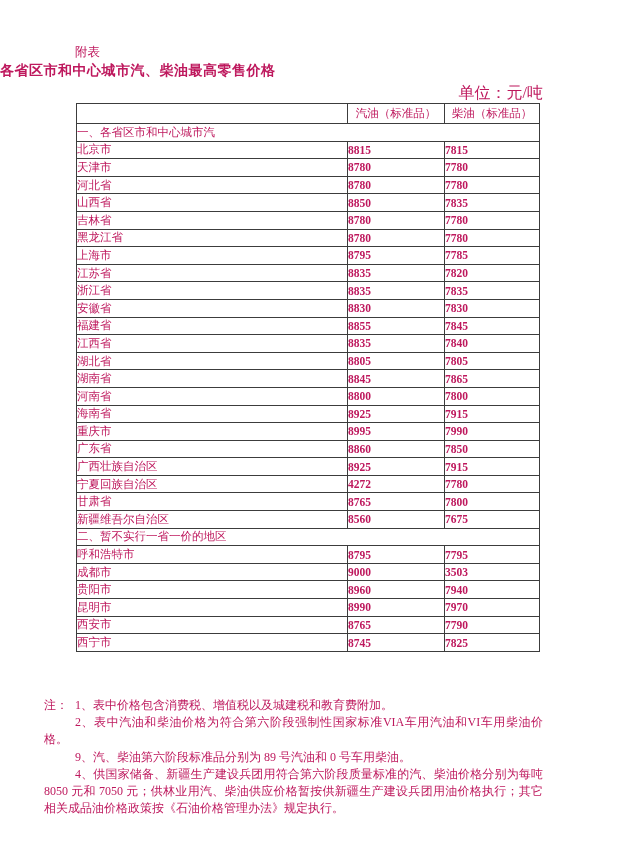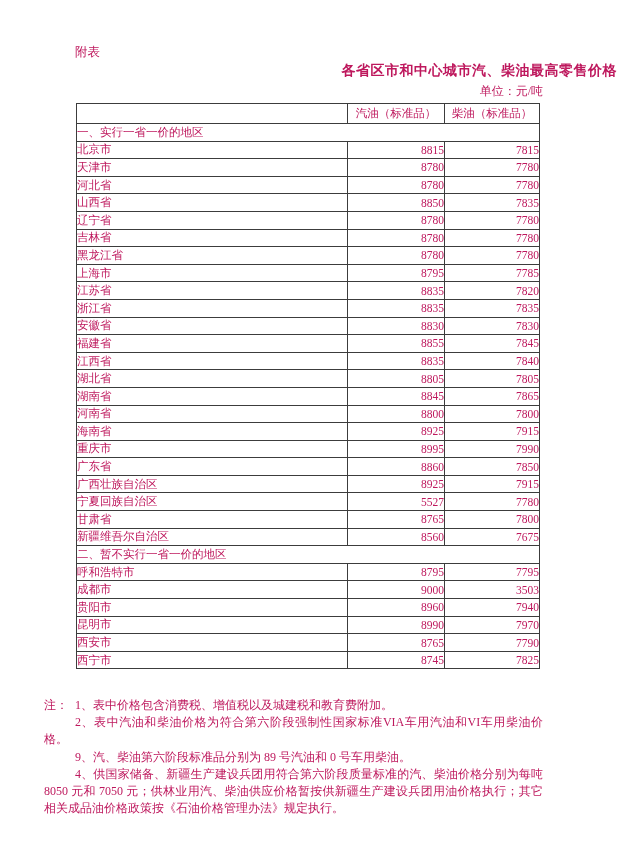--- a/index.html
+++ b/index.html
@@ -21,31 +21,31 @@
     left: 75px;
     top: 44px;
     font-size: 12.5px;
   }
   .doc-title {
     position: absolute;
     left: 0;
     right: 0;
     top: 62px;
     margin: 0;
-    text-align: right;
+    text-align: left;
     font-size: 14px;
     font-weight: bold;
     font-family: "Liberation Sans", "DejaVu Sans", sans-serif;
     letter-spacing: 0.5px;
   }
   .unit {
     position: absolute;
     right: 74px;
     top: 83px;
-    font-size: 12px;
+    font-size: 16px;
   }
   table.price-table {
     position: absolute;
     left: 76px;
     top: 103px;
     width: 463px;
     border-collapse: collapse;
     table-layout: fixed;
   }
   table.price-table th,
@@ -66,22 +66,23 @@
   td.section-cell {
     text-align: left;
     padding-left: 5px;
   }
   td.region {
     text-align: left;
     padding-left: 32px;
     font-family: Liberation Mono, monospace;
   }
   td.num {
-    text-align: right;
+    text-align: left;
     font-size: 12px;
+    font-weight: bold;
   }
   .notes {
     position: absolute;
     left: 44px;
     top: 697px;
     width: 499px;
     font-size: 12px;
     line-height: 17.2px;
     text-align: justify;
   }
@@ -114,21 +115,21 @@
     </colgroup>
     <thead>
       <tr>
         <th></th>
         <th>汽油（标准品）</th>
         <th>柴油（标准品）</th>
       </tr>
     </thead>
     <tbody id="table-body">
         <tr>
-          <td class="section-cell" colspan="3">一、实行一省一价的地区</td>
+          <td class="section-cell" colspan="3">一、各省区市和中心城市汽</td>
         </tr>
         <tr>
           <td class="region">北京市</td>
           <td class="num">8815</td>
           <td class="num">7815</td>
         </tr>
         <tr>
           <td class="region">天津市</td>
           <td class="num">8780</td>
           <td class="num">7780</td>
@@ -137,25 +138,20 @@
           <td class="region">河北省</td>
           <td class="num">8780</td>
           <td class="num">7780</td>
         </tr>
         <tr>
           <td class="region">山西省</td>
           <td class="num">8850</td>
           <td class="num">7835</td>
         </tr>
         <tr>
-          <td class="region">辽宁省</td>
-          <td class="num">8780</td>
-          <td class="num">7780</td>
-        </tr>
-        <tr>
           <td class="region">吉林省</td>
           <td class="num">8780</td>
           <td class="num">7780</td>
         </tr>
         <tr>
           <td class="region">黑龙江省</td>
           <td class="num">8780</td>
           <td class="num">7780</td>
         </tr>
         <tr>
@@ -218,21 +214,21 @@
           <td class="num">8860</td>
           <td class="num">7850</td>
         </tr>
         <tr>
           <td class="region">广西壮族自治区</td>
           <td class="num">8925</td>
           <td class="num">7915</td>
         </tr>
         <tr>
           <td class="region">宁夏回族自治区</td>
-          <td class="num">5527</td>
+          <td class="num">4272</td>
           <td class="num">7780</td>
         </tr>
         <tr>
           <td class="region">甘肃省</td>
           <td class="num">8765</td>
           <td class="num">7800</td>
         </tr>
         <tr>
           <td class="region">新疆维吾尔自治区</td>
           <td class="num">8560</td>

